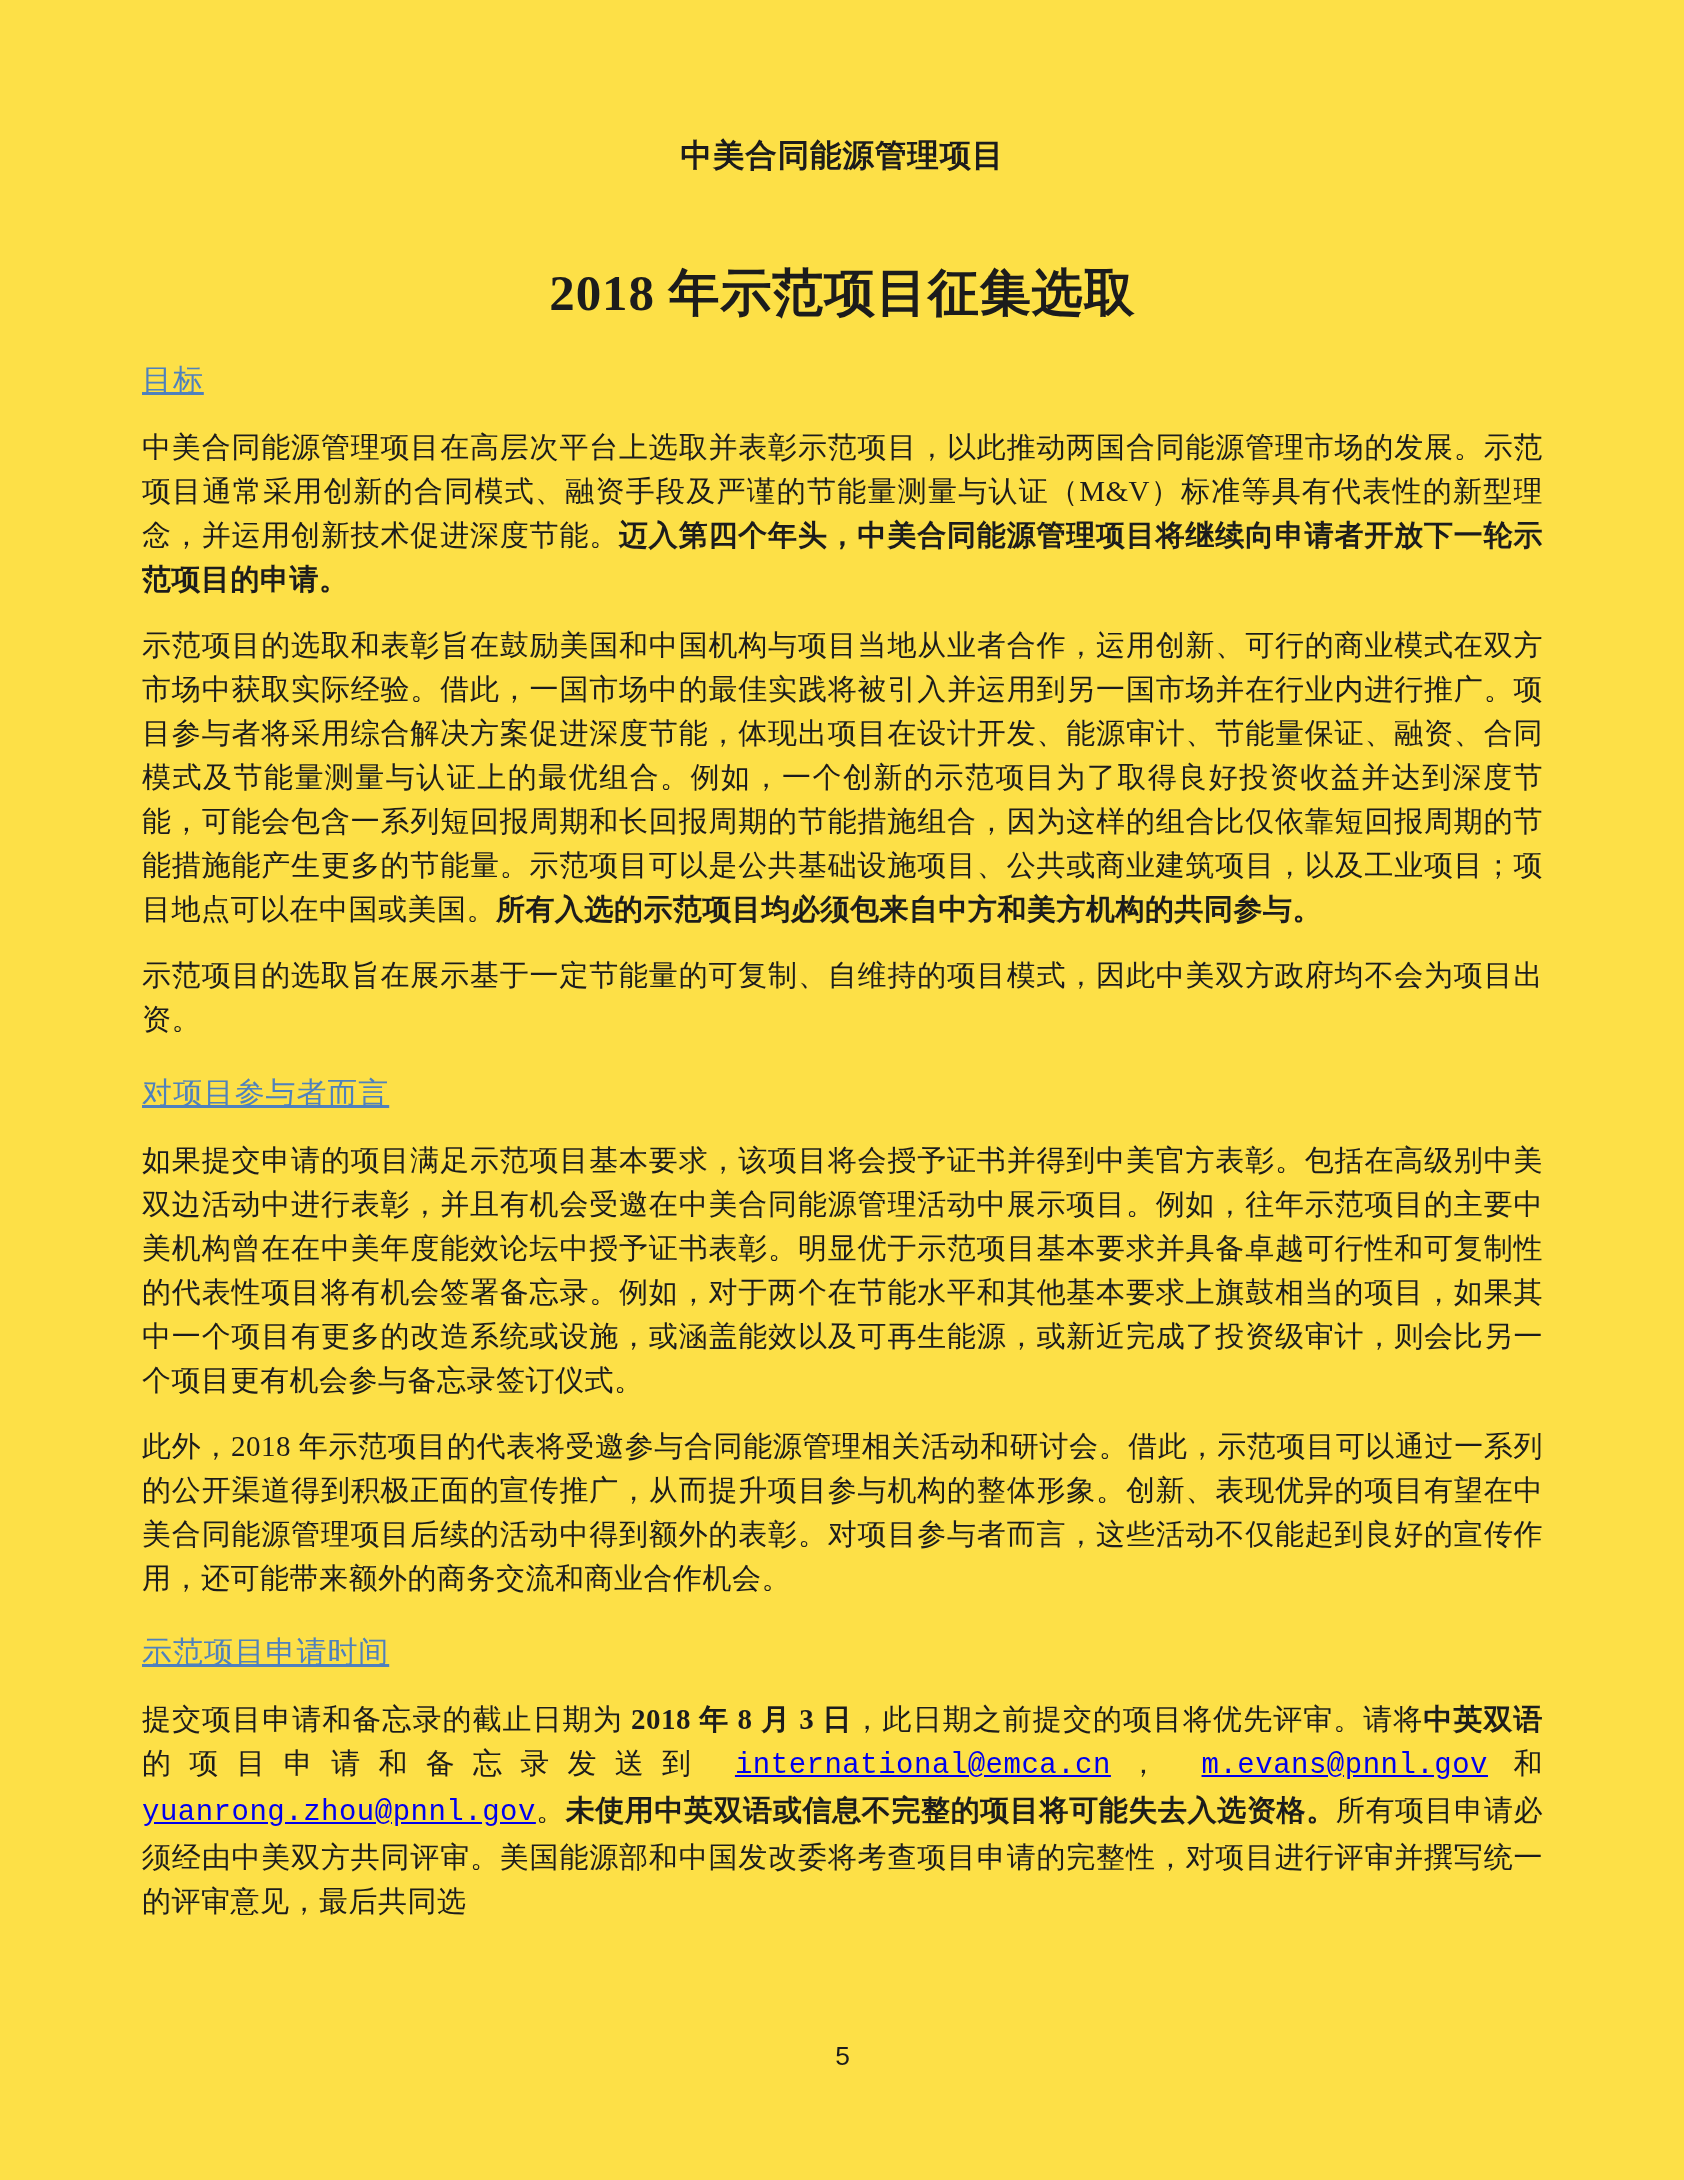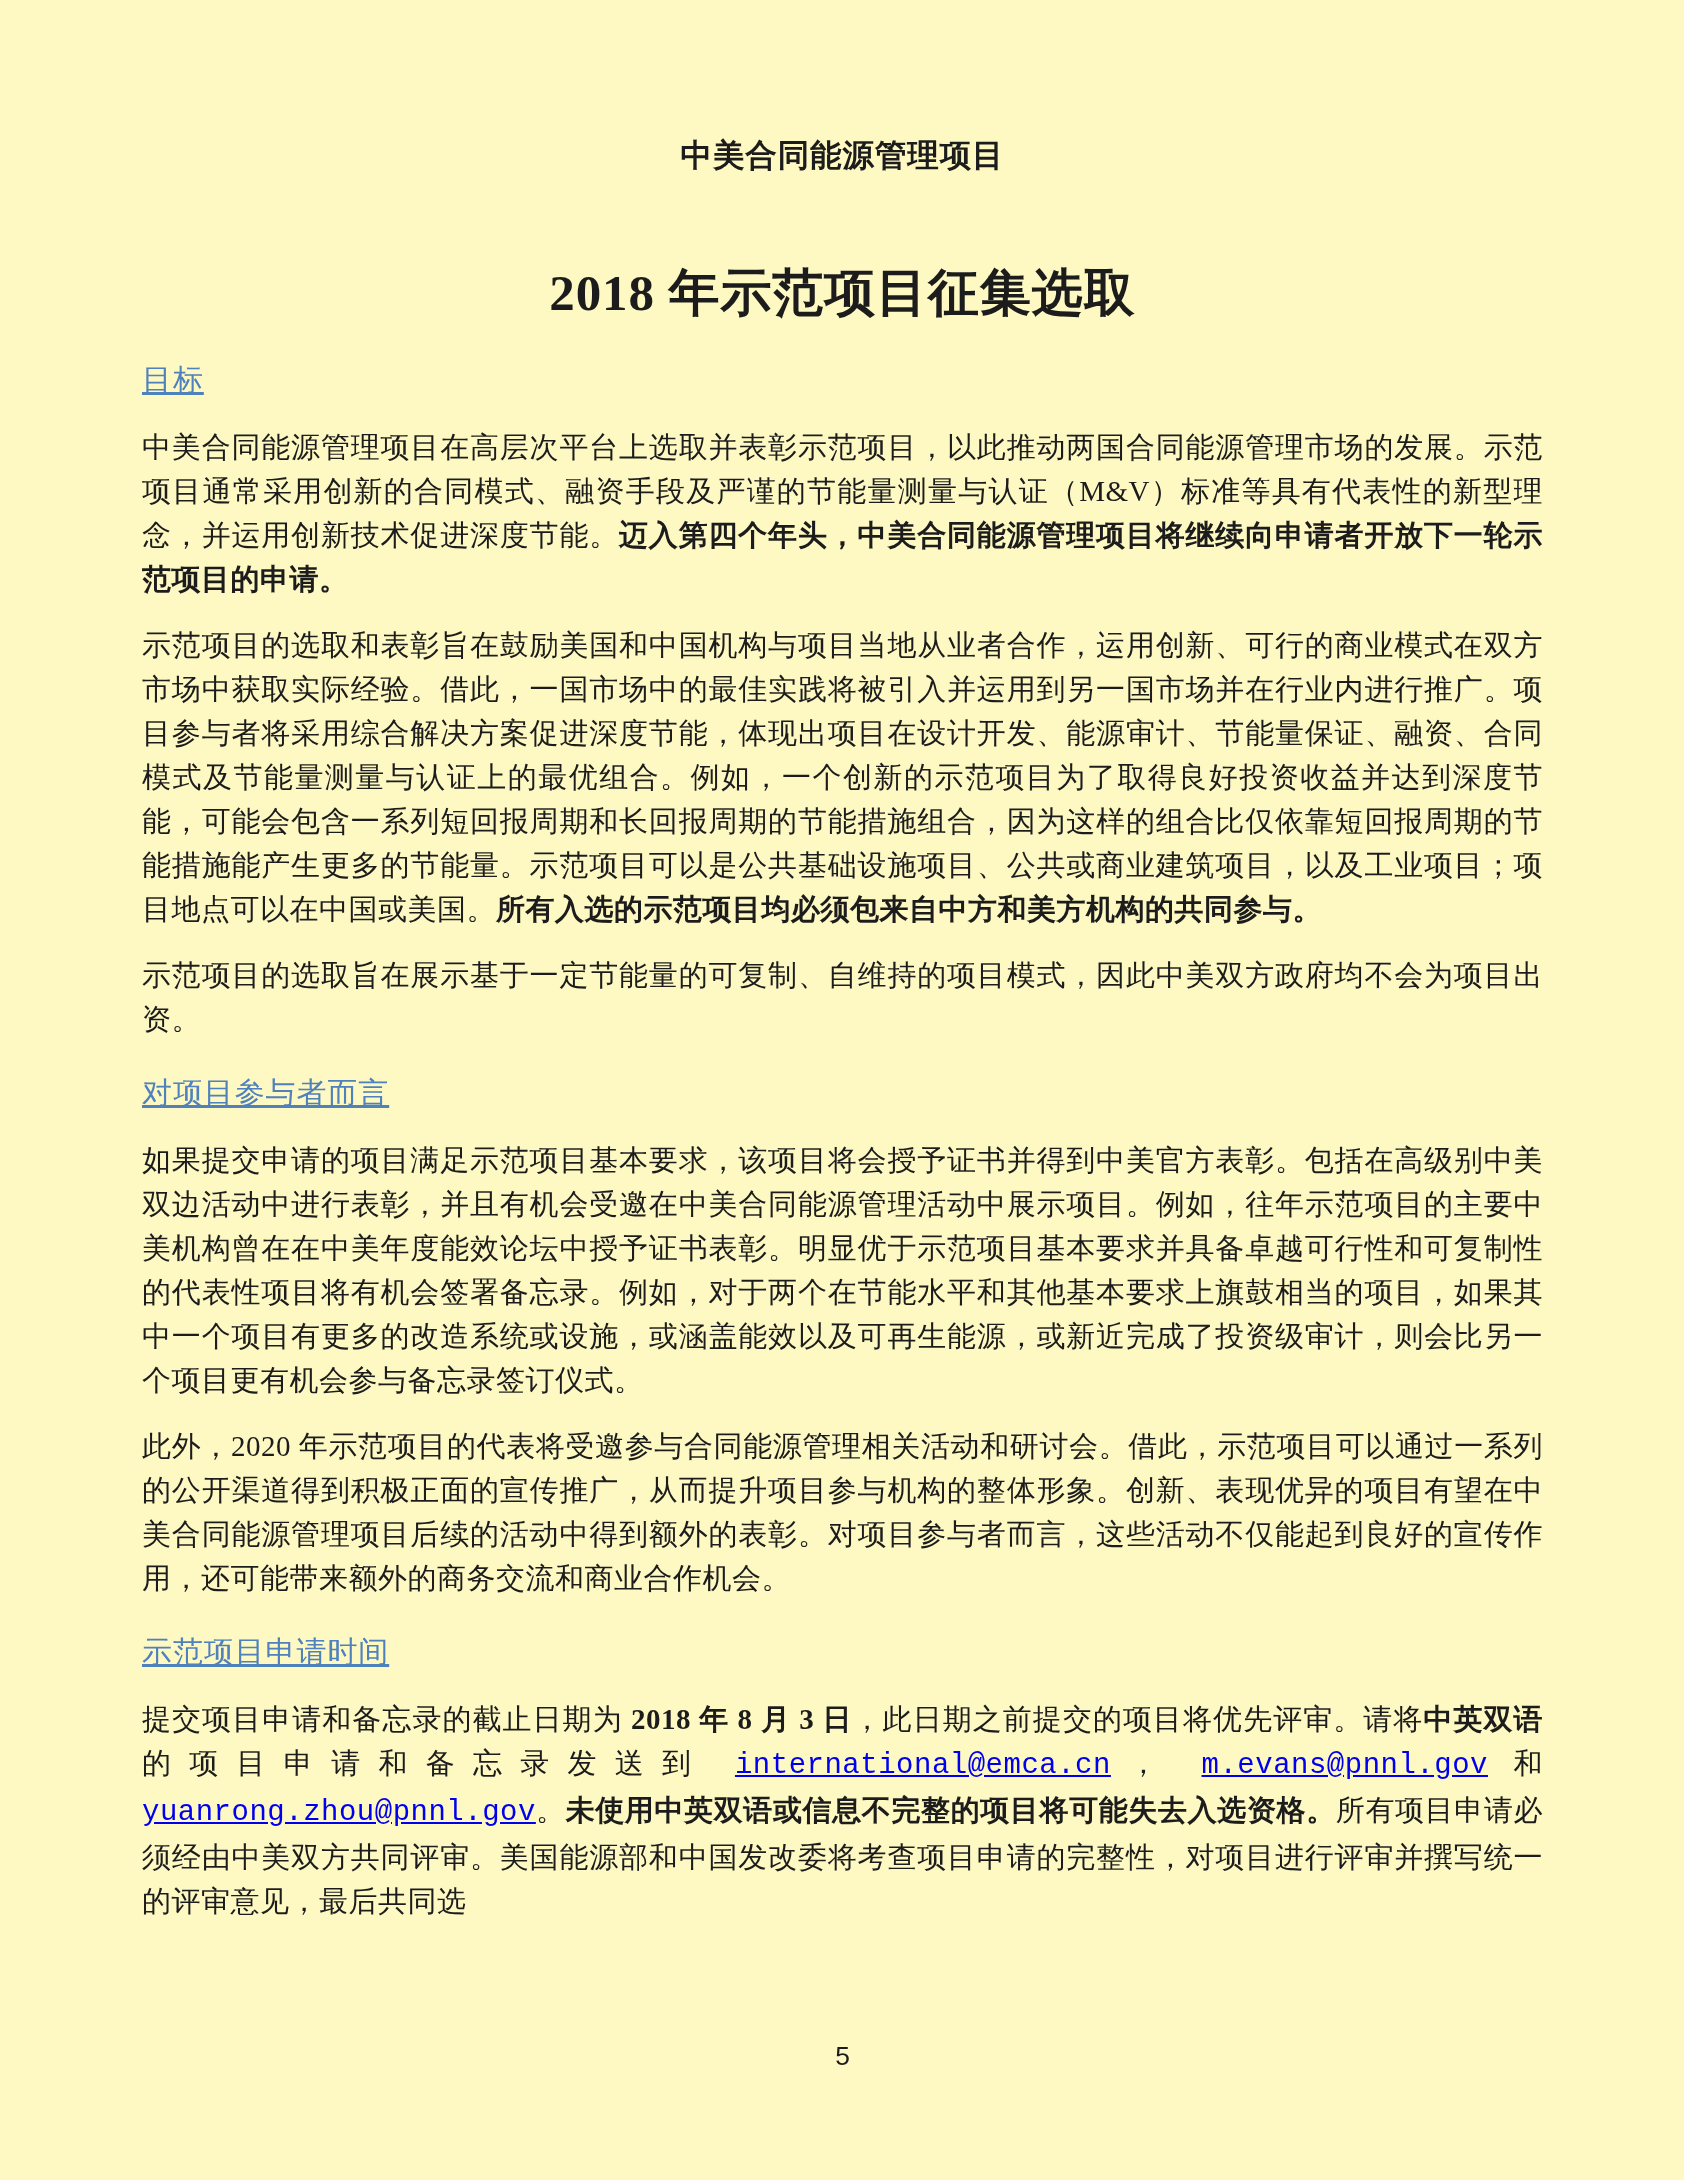--- a/index.html
+++ b/index.html
@@ -1,20 +1,20 @@
 <!DOCTYPE html>
 <html lang="zh" style="font-size:13.6px"><head>
 <meta charset="utf-8">
 <style>
   html, body { margin: 0; padding: 0; background: #ffffff; }
   .page {
     position: relative;
     width: 1685px;
     height: 2181px;
-    background: #fef9c3;
+    background: #fde047;
     overflow: hidden;
     font-family: "Liberation Serif", "DejaVu Serif", serif;
     color: #1c1c1c;
   }
   .content {
     padding: 135px 142px 0 142px;
   }
   .doc-header { text-align: center; }
   .doc-subtitle {
     font-size: 31.5px;
@@ -70,20 +70,20 @@
       <div class="doc-subtitle">中美合同能源管理项目</div>
       <div class="doc-title">2018 年示范项目征集选取</div>
     </header>
     <main id="doc-body">
         <h2 class="sec-heading">目标</h2>
         <p class="body-par"><span>中美合同能源管理项目在高层次平台上选取并表彰示范项目，以此推动两国合同能源管理市场的发展。示范项目通常采用创新的合同模式、融资手段及严谨的节能量测量与认证（M&amp;V）标准等具有代表性的新型理念，并运用创新技术促进深度节能。</span><span class="b">迈入第四个年头，中美合同能源管理项目将继续向申请者开放下一轮示范项目的申请。</span></p>
         <p class="body-par"><span>示范项目的选取和表彰旨在鼓励美国和中国机构与项目当地从业者合作，运用创新、可行的商业模式在双方市场中获取实际经验。借此，一国市场中的最佳实践将被引入并运用到另一国市场并在行业内进行推广。项目参与者将采用综合解决方案促进深度节能，体现出项目在设计开发、能源审计、节能量保证、融资、合同模式及节能量测量与认证上的最优组合。例如，一个创新的示范项目为了取得良好投资收益并达到深度节能，可能会包含一系列短回报周期和长回报周期的节能措施组合，因为这样的组合比仅依靠短回报周期的节能措施能产生更多的节能量。示范项目可以是公共基础设施项目、公共或商业建筑项目，以及工业项目；项目地点可以在中国或美国。</span><span class="b">所有入选的示范项目均必须包来自中方和美方机构的共同参与。</span></p>
         <p class="body-par"><span>示范项目的选取旨在展示基于一定节能量的可复制、自维持的项目模式，因此中美双方政府均不会为项目出资。</span></p>
         <h2 class="sec-heading">对项目参与者而言</h2>
         <p class="body-par"><span>如果提交申请的项目满足示范项目基本要求，该项目将会授予证书并得到中美官方表彰。包括在高级别中美双边活动中进行表彰，并且有机会受邀在中美合同能源管理活动中展示项目。例如，往年示范项目的主要中美机构曾在在中美年度能效论坛中授予证书表彰。明显优于示范项目基本要求并具备卓越可行性和可复制性的代表性项目将有机会签署备忘录。例如，对于两个在节能水平和其他基本要求上旗鼓相当的项目，如果其中一个项目有更多的改造系统或设施，或涵盖能效以及可再生能源，或新近完成了投资级审计，则会比另一个项目更有机会参与备忘录签订仪式。</span></p>
-        <p class="body-par"><span>此外，2020 年示范项目的代表将受邀参与合同能源管理相关活动和研讨会。借此，示范项目可以通过一系列的公开渠道得到积极正面的宣传推广，从而提升项目参与机构的整体形象。创新、表现优异的项目有望在中美合同能源管理项目后续的活动中得到额外的表彰。对项目参与者而言，这些活动不仅能起到良好的宣传作用，还可能带来额外的商务交流和商业合作机会。</span></p>
+        <p class="body-par"><span>此外，2018 年示范项目的代表将受邀参与合同能源管理相关活动和研讨会。借此，示范项目可以通过一系列的公开渠道得到积极正面的宣传推广，从而提升项目参与机构的整体形象。创新、表现优异的项目有望在中美合同能源管理项目后续的活动中得到额外的表彰。对项目参与者而言，这些活动不仅能起到良好的宣传作用，还可能带来额外的商务交流和商业合作机会。</span></p>
         <h2 class="sec-heading">示范项目申请时间</h2>
         <p class="body-par"><span>提交项目申请和备忘录的截止日期为 </span><span class="b">2018 年 8 月 3 日</span><span>，此日期之前提交的项目将优先评审。请将</span><span class="b">中英双语</span><span>的项目申请和备忘录发送到 </span><a class="email-link">international@emca.cn</a><span>， </span><a class="email-link">m.evans@pnnl.gov</a><span> 和 </span><a class="email-link">yuanrong.zhou@pnnl.gov</a><span>。</span><span class="b">未使用中英双语或信息不完整的项目将可能失去入选资格。</span><span>所有项目申请必须经由中美双方共同评审。美国能源部和中国发改委将考查项目申请的完整性，对项目进行评审并撰写统一的评审意见，最后共同选</span></p>
       </main>
   </div>
   <div class="page-number">5</div>
 </div>
 
 
 </body></html>

